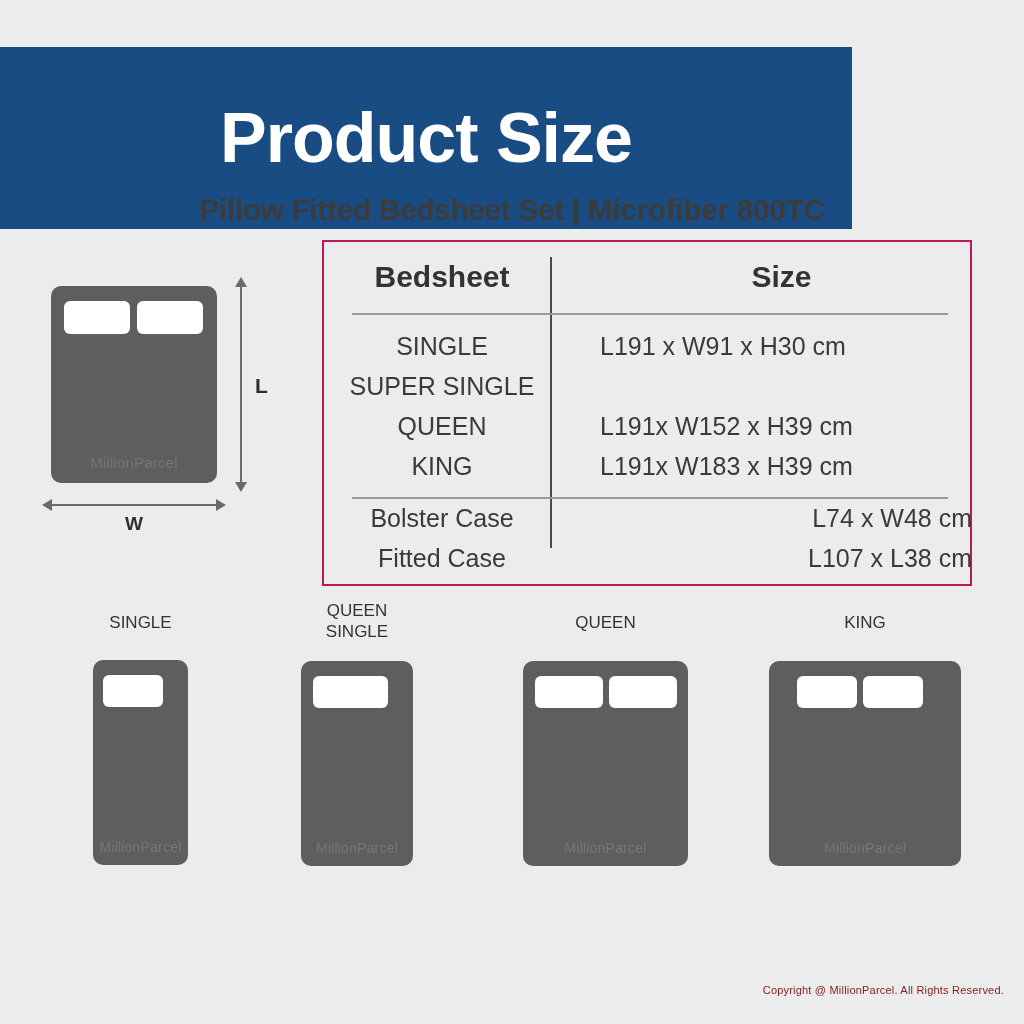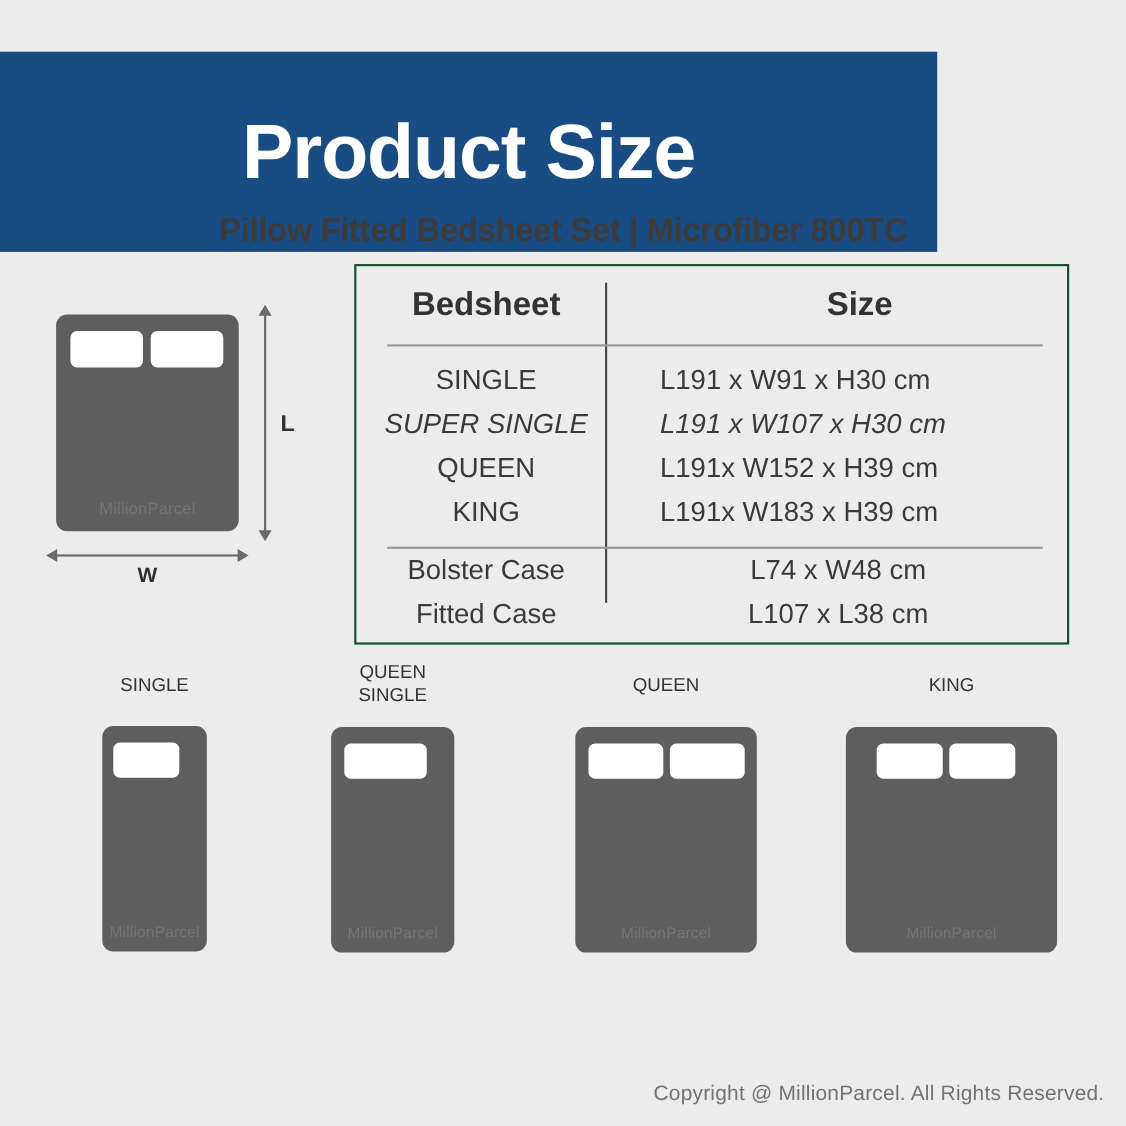--- a/index.html
+++ b/index.html
@@ -144,21 +144,21 @@
     color: #2f2f2f;
   }
 
   
   #size-table {
     position: absolute;
     left: 322px;
     top: 240px;
     width: 650px;
     height: 346px;
-    border: 2px solid #14532d;
+    border: 2px solid #be185d;
     box-sizing: border-box;
   }
   #size-table .vrule {
     position: absolute;
     left: 226px;
     top: 15px;
     bottom: 36px;
     width: 2px;
     background: #4a4a4a;
   }
@@ -194,21 +194,21 @@
   .tbl-row .cell-name {
     position: absolute;
     left: 10px;
     width: 216px;
     text-align: center;
   }
   .tbl-row .cell-size {
     position: absolute;
     left: 228px;
     width: 420px;
-    text-align: center;
+    text-align: right;
   }
   .tbl-row.bed-row  .cell-size { text-align: left; padding-left: 48px; box-sizing: border-box; width: 420px; }
 
   
   .size-card { position: absolute; }
   .size-card .card-label {
     position: absolute;
     left: 0;
     width: 100%;
     text-align: center;
@@ -238,22 +238,22 @@
     letter-spacing: 0.2px;
     white-space: nowrap;
     overflow: hidden;
   }
 
   
   #footer-copyright {
     position: absolute;
     right: 20px;
     top: 984px;
-    font-size: 19px;
-    color: #737373;
+    font-size: 11px;
+    color: #7f1d1d;
     letter-spacing: 0.2px;
   }
 </style>
 </head>
 <body>
 
 <div id="header-banner">
   <div id="header-title">Product Size</div>
 </div>
 
@@ -276,23 +276,22 @@
   <div class="hrule r1"></div>
   <div class="hrule r2"></div>
 
   <div class="tbl-head col-name">Bedsheet</div>
   <div class="tbl-head col-size">Size</div>
 
   <div class="tbl-row bed-row" style="top:90px;">
     <div class="cell-name">SINGLE</div>
     <div class="cell-size">L191 x W91 x H30 cm</div>
   </div>
-  <div class="tbl-row bed-row" style="top:130px;font-style:italic;">
+  <div class="tbl-row bed-row" style="top:130px;">
     <div class="cell-name">SUPER SINGLE</div>
-    <div class="cell-size">L191 x W107 x H30 cm</div>
   </div>
   <div class="tbl-row bed-row" style="top:170px;">
     <div class="cell-name">QUEEN</div>
     <div class="cell-size">L191x W152 x H39 cm</div>
   </div>
   <div class="tbl-row bed-row" style="top:210px;">
     <div class="cell-name">KING</div>
     <div class="cell-size">L191x W183 x H39 cm</div>
   </div>
 

